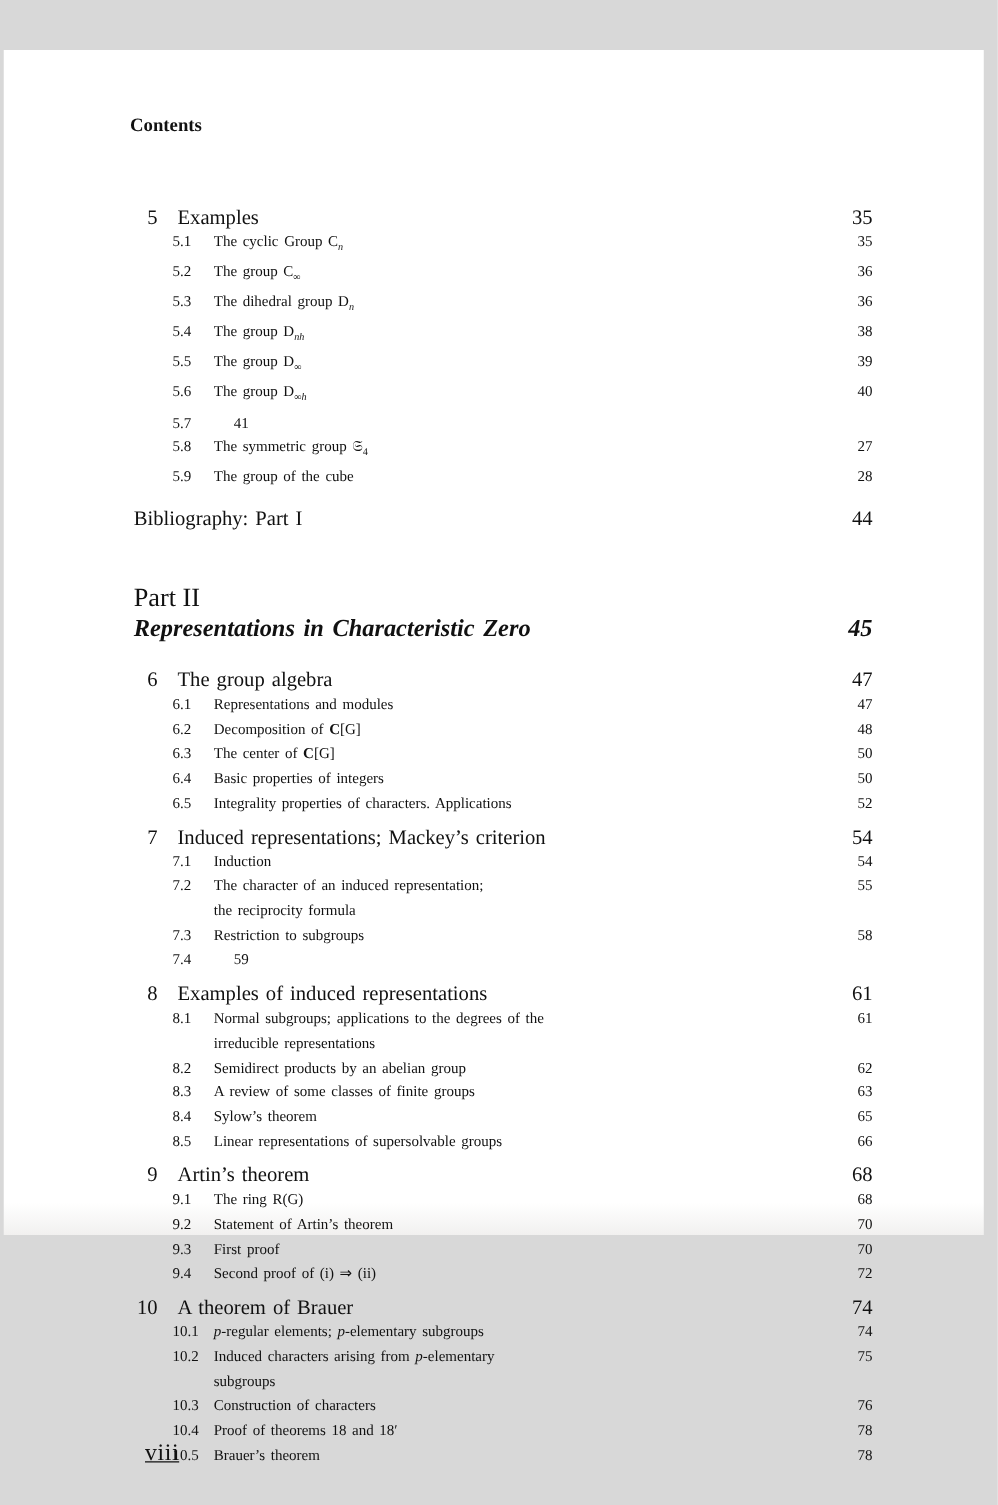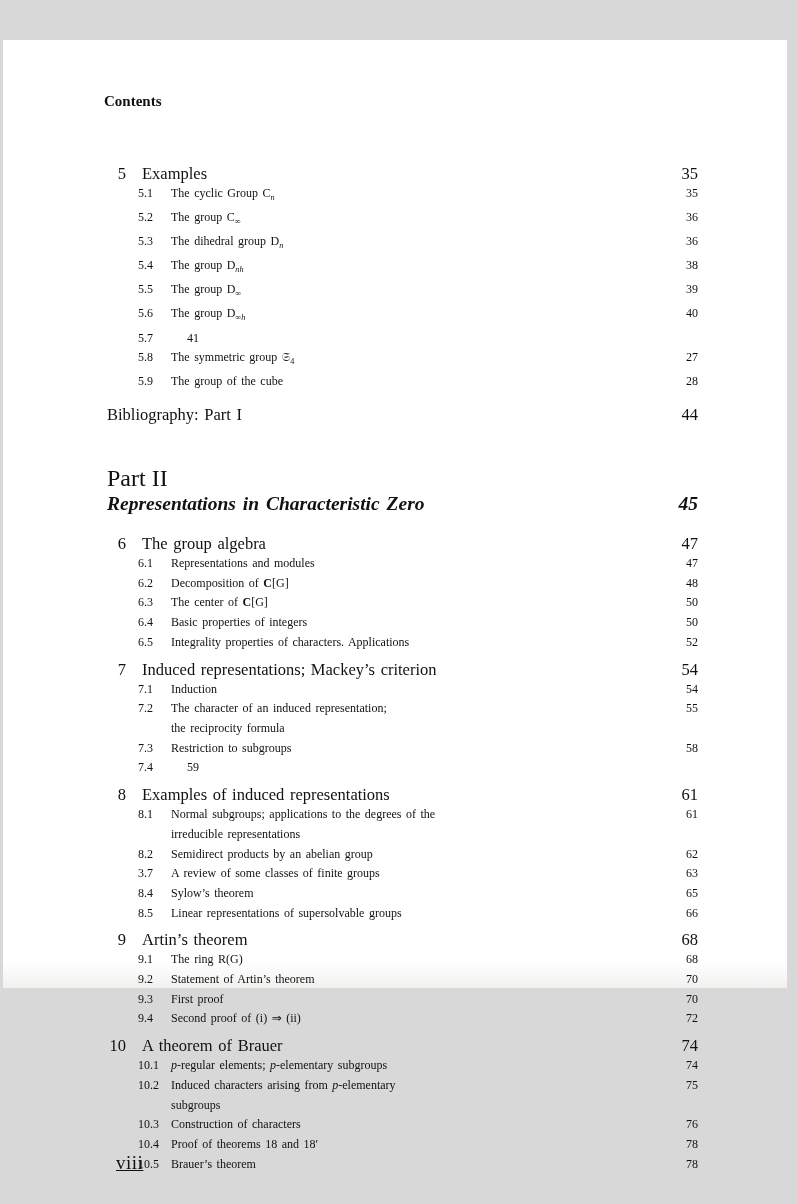--- a/index.html
+++ b/index.html
@@ -62,21 +62,21 @@
   .heading-row {
     font-size: 16.5px;
     line-height: 21px;
     margin-top: 12px;
     word-spacing: 1.5px;
     gap: 42px;
   }
   .h-title { flex: 1; padding-right: 10px; }
   .pg { flex: none; text-align: right; min-width: 28px; }
   .part-block { margin-top: 40px; margin-bottom: 16px; }
-  .part-label { font-size: 24px; line-height: 26px; }
+  .part-label { font-size: 21px; line-height: 26px; }
   .part-title-row {
     display: flex;
     align-items: baseline;
     font-size: 19.5px;
     line-height: 26px;
     font-style: italic;
     font-weight: bold;
     word-spacing: 2px;
   }
   .part-title { flex: 1; padding-right: 10px; }
@@ -222,21 +222,21 @@
         <span class="sub-title">Normal subgroups; applications to the degrees of the
 irreducible representations</span>
         <span class="pg">61</span>
       </div>
       <div class="row sub-row">
         <span class="sub-num">8.2</span>
         <span class="sub-title">Semidirect products by an abelian group</span>
         <span class="pg">62</span>
       </div>
       <div class="row sub-row">
-        <span class="sub-num">3.7</span>
+        <span class="sub-num">8.3</span>
         <span class="sub-title">A review of some classes of finite groups</span>
         <span class="pg">63</span>
       </div>
       <div class="row sub-row">
         <span class="sub-num">8.4</span>
         <span class="sub-title">Sylow’s theorem</span>
         <span class="pg">65</span>
       </div>
       <div class="row sub-row">
         <span class="sub-num">8.5</span>

